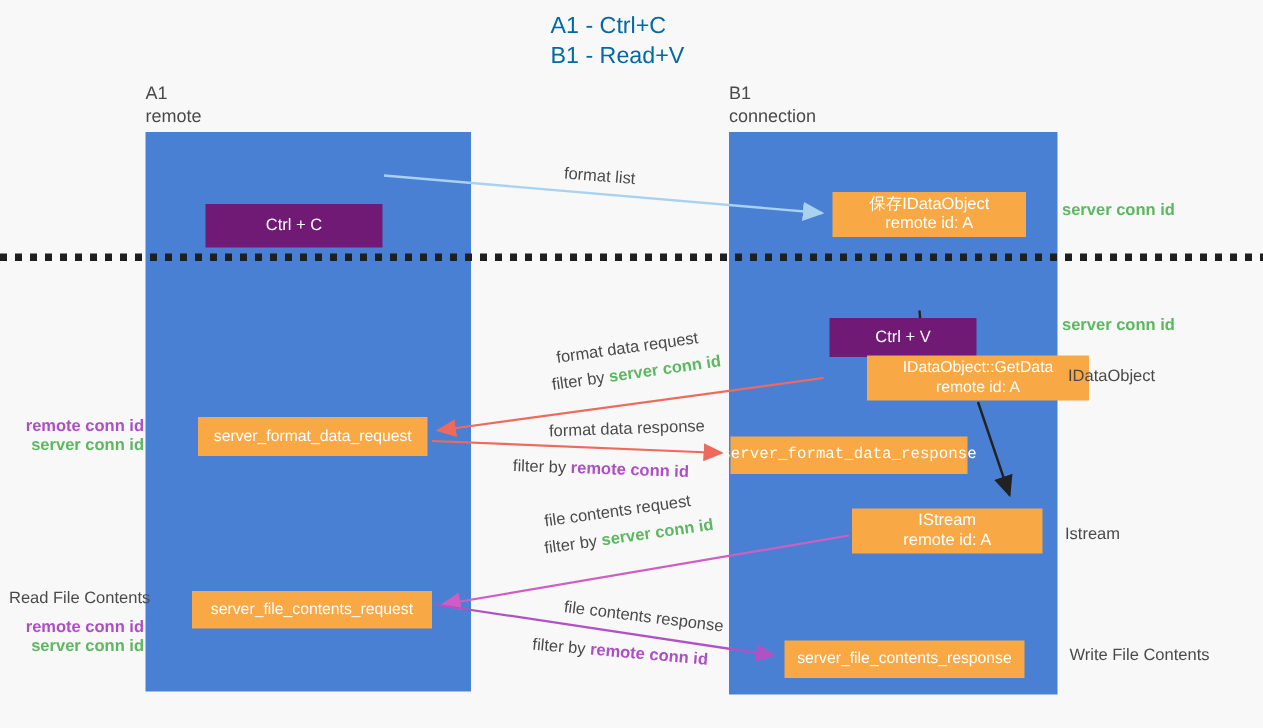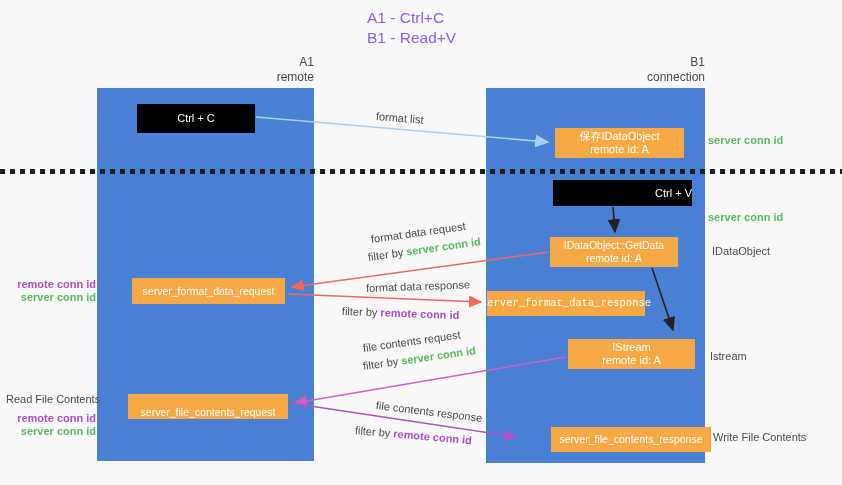--- a/index.html
+++ b/index.html
@@ -1,46 +1,46 @@
 <!DOCTYPE html>
 <html><head>
 <meta charset="utf-8">
 <style>
   * { margin:0; padding:0; box-sizing:border-box; }
   html,body { width:842px; height:485px; background:#f8f8f8; font-family:"Liberation Sans", sans-serif; overflow:hidden; }
   .canvas { position:relative; width:842px; height:485px; }
 
-  .title { position:absolute; left:367px; top:8px; font-size:15.5px; line-height:20px; color:#8b5cf6; }
+  .title { position:absolute; left:367px; top:8px; font-size:15.5px; line-height:20px; color:#0369a1; }
 
   .lane { position:absolute; top:88px; background:#4a80d4; z-index:0; }
   .lane-a1 { left:97px;  width:217px; height:373px; }
   .lane-b1 { left:486px; width:219px; height:375px; }
 
-  .lane-header { position:absolute; top:55px; text-align:right; font-size:12px; line-height:14.5px; color:#4a4a4a; }
+  .lane-header { position:absolute; top:55px; text-align:left; font-size:12px; line-height:14.5px; color:#4a4a4a; }
   .lh-a1 { left:97px;  width:217px; }
   .lh-b1 { left:486px; width:219px; }
 
   .dotted { position:absolute; left:0; top:169px; width:842px; height:5px; z-index:3;
             background:repeating-linear-gradient(90deg,#1f1f1f 0 5px, transparent 5px 10px); }
 
   svg.wires { position:absolute; left:0; top:0; z-index:1; }
 
   .node { position:absolute; z-index:2; display:flex; flex-direction:column; align-items:center; justify-content:center;
           color:#fff; font-size:11px; line-height:13px; text-align:center; white-space:nowrap; }
-  .green  { background:#000000; }
+  .green  { background:#701a75;margin-top:32px; }
   .orange { background:#f8a844; }
   .n-ctrlc   { left:137px; top:104px; width:118px; height:29px; }
   .n-save    { left:555px; top:128px; width:129px; height:30px; }
-  .n-ctrlv   { left:553px; top:180px; width:139px; height:26px;align-items:flex-end; }
-  .n-getdata { left:550px; top:237px; width:128px; height:30px; font-size:10.5px; }
+  .n-ctrlv   { left:553px; top:180px; width:98px; height:26px; }
+  .n-getdata { left:578px; top:237px; width:148px; height:30px; font-size:10.5px; }
   .n-freq    { left:132px; top:278px; width:153px; height:26px; font-size:10.5px;text-align:center; }
   .n-fres    { left:487px; top:291px; width:158px; height:25px; font-size:10.5px;font-family:Liberation Mono, monospace; }
   .n-istream { left:568px; top:339px; width:127px; height:30px; }
-  .n-filereq { left:128px; top:394px; width:160px; height:25px; font-size:10.5px;justify-content:flex-end; }
-  .n-fileres { left:523px; top:427px; width:160px; height:25px; font-size:10.5px;margin-left:28px; }
+  .n-filereq { left:128px; top:394px; width:160px; height:25px; font-size:10.5px; }
+  .n-fileres { left:523px; top:427px; width:160px; height:25px; font-size:10.5px; }
 
   .elabel { position:absolute; z-index:4; font-size:11px; color:#4a4a4a; white-space:nowrap; transform-origin:left center; }
   .bold-green  { color:#5cb860; font-weight:bold; }
   .bold-purple { color:#ad4fc4; font-weight:bold; }
   .dark { color:#4a4a4a; }
 
   .l-formatlist { left:376px; top:110px; transform:rotate(4.5deg); }
   .l-fdr1 { left:371px; top:233px; transform:rotate(-8deg); }
   .l-fdr2 { left:368px; top:251px; transform:rotate(-8deg); }
   .l-fds1 { left:366px; top:282px; transform:rotate(-2deg); }

